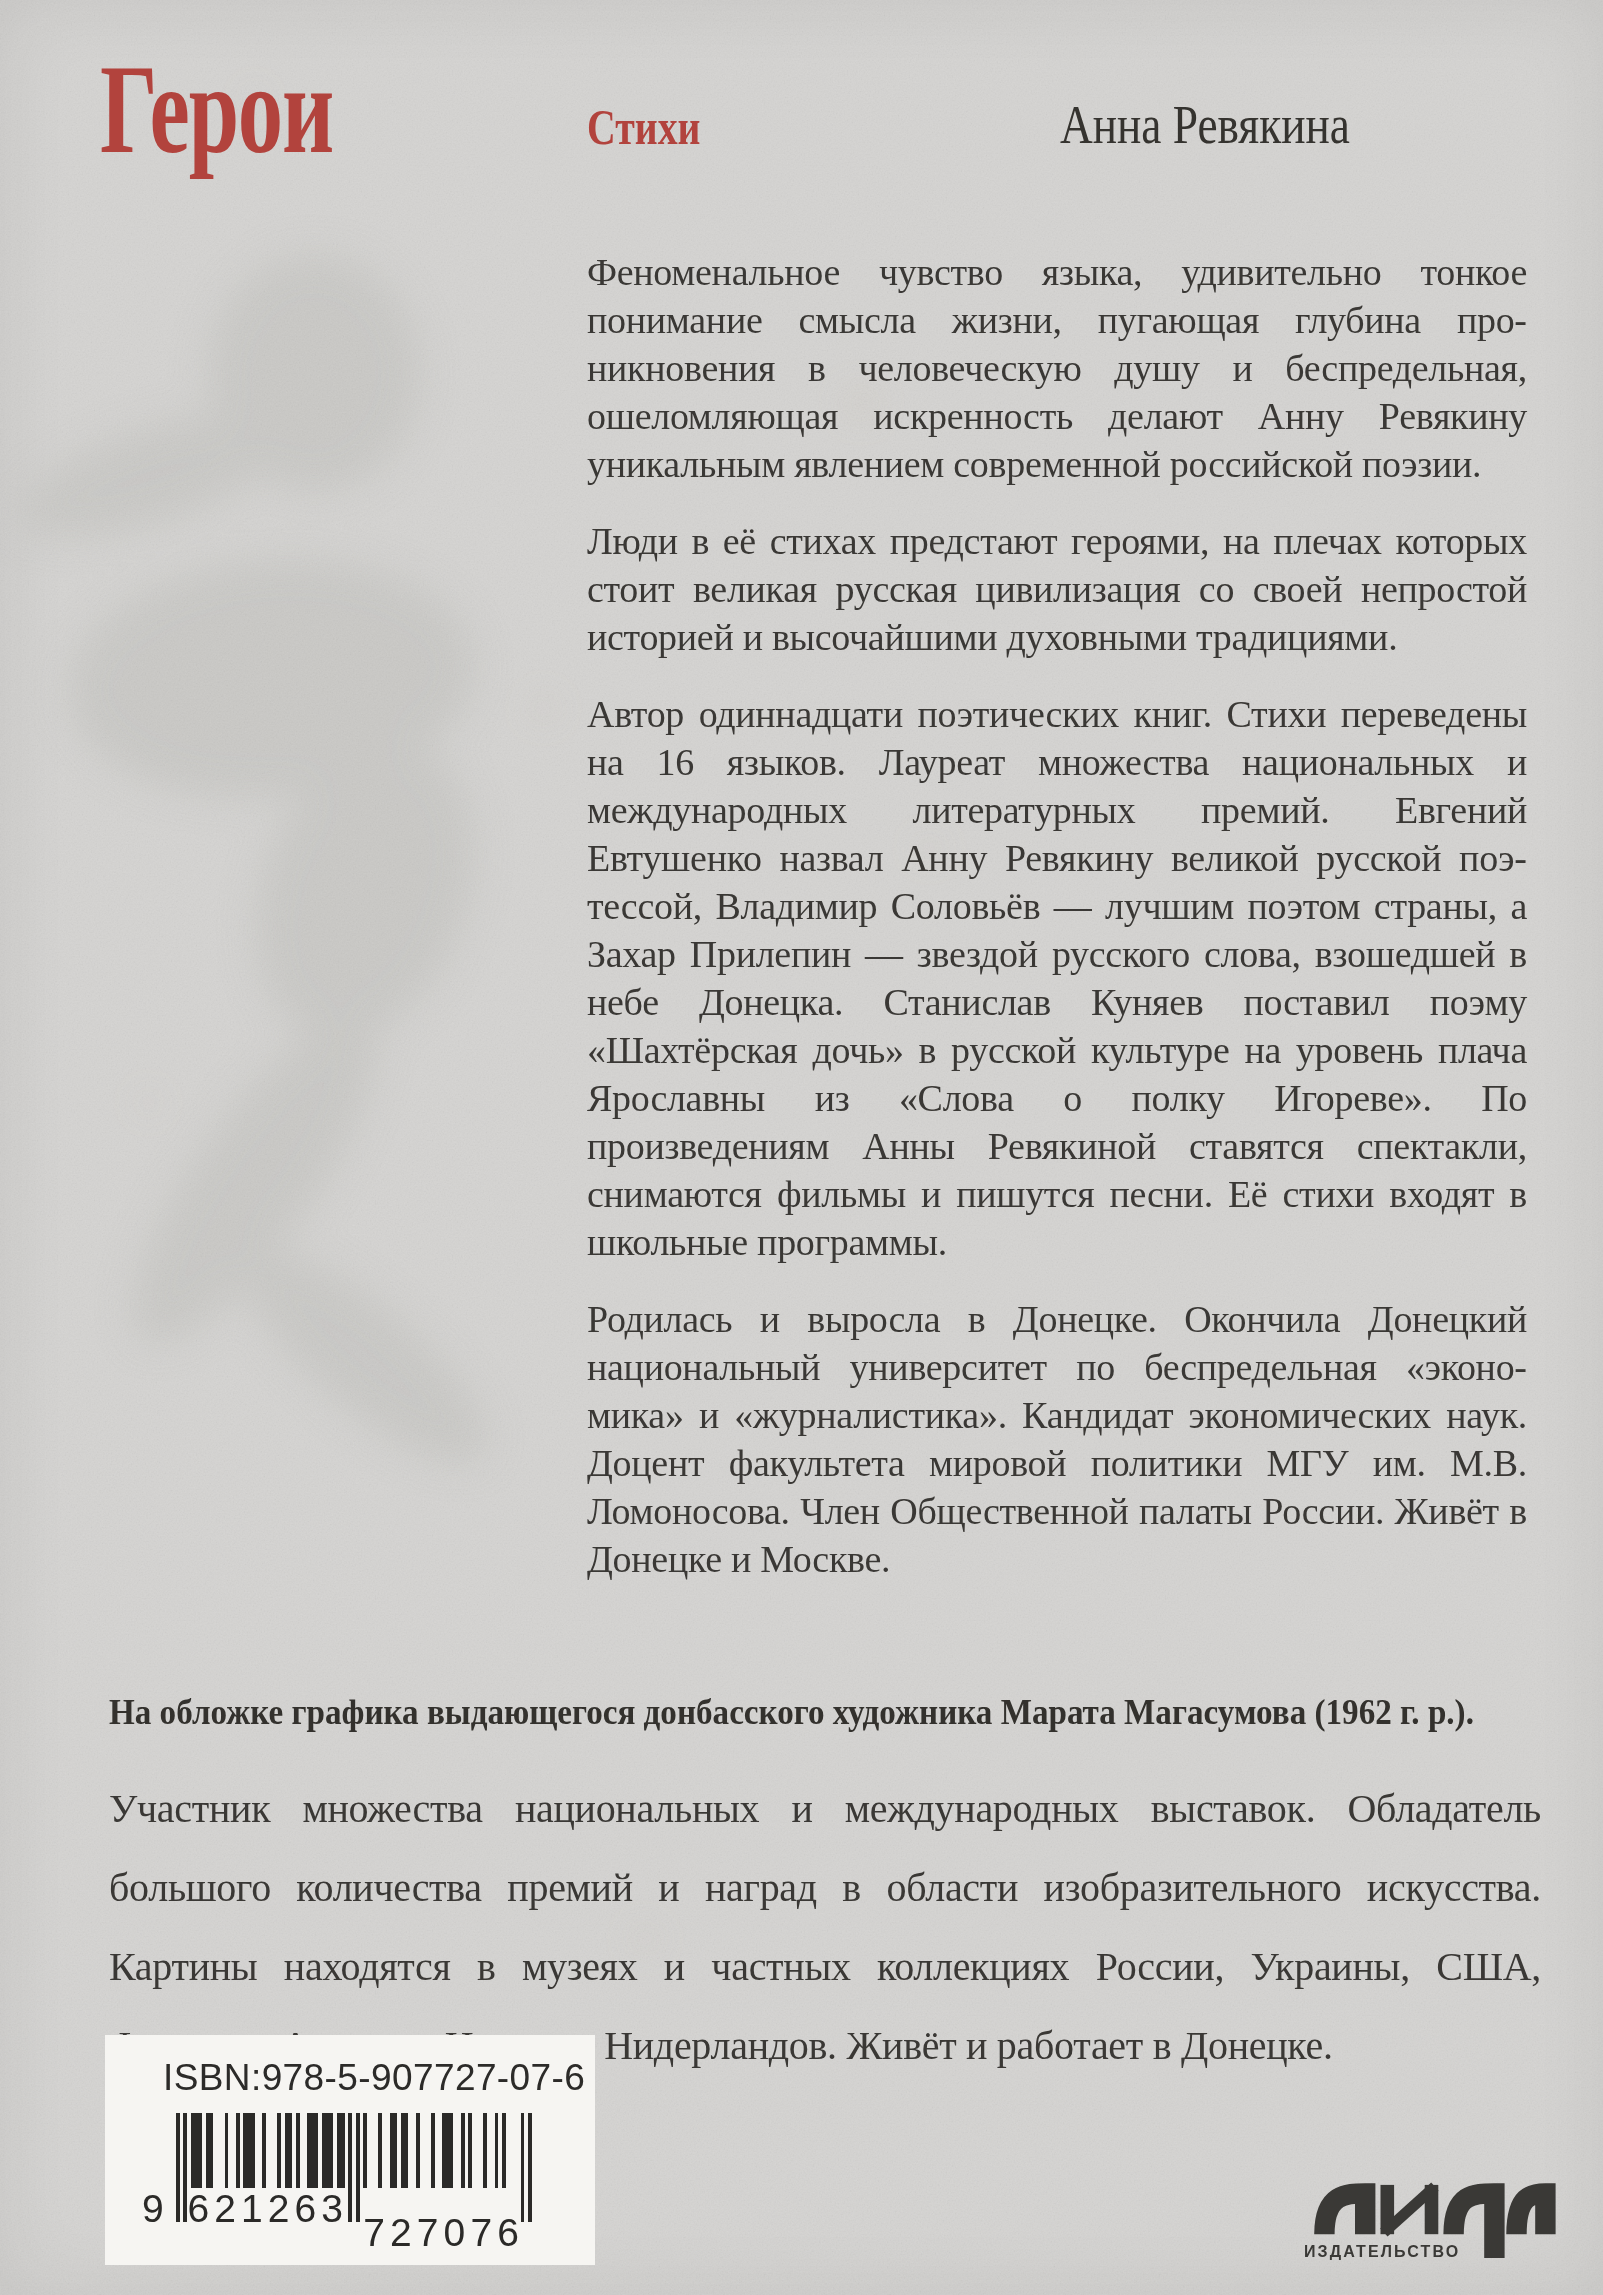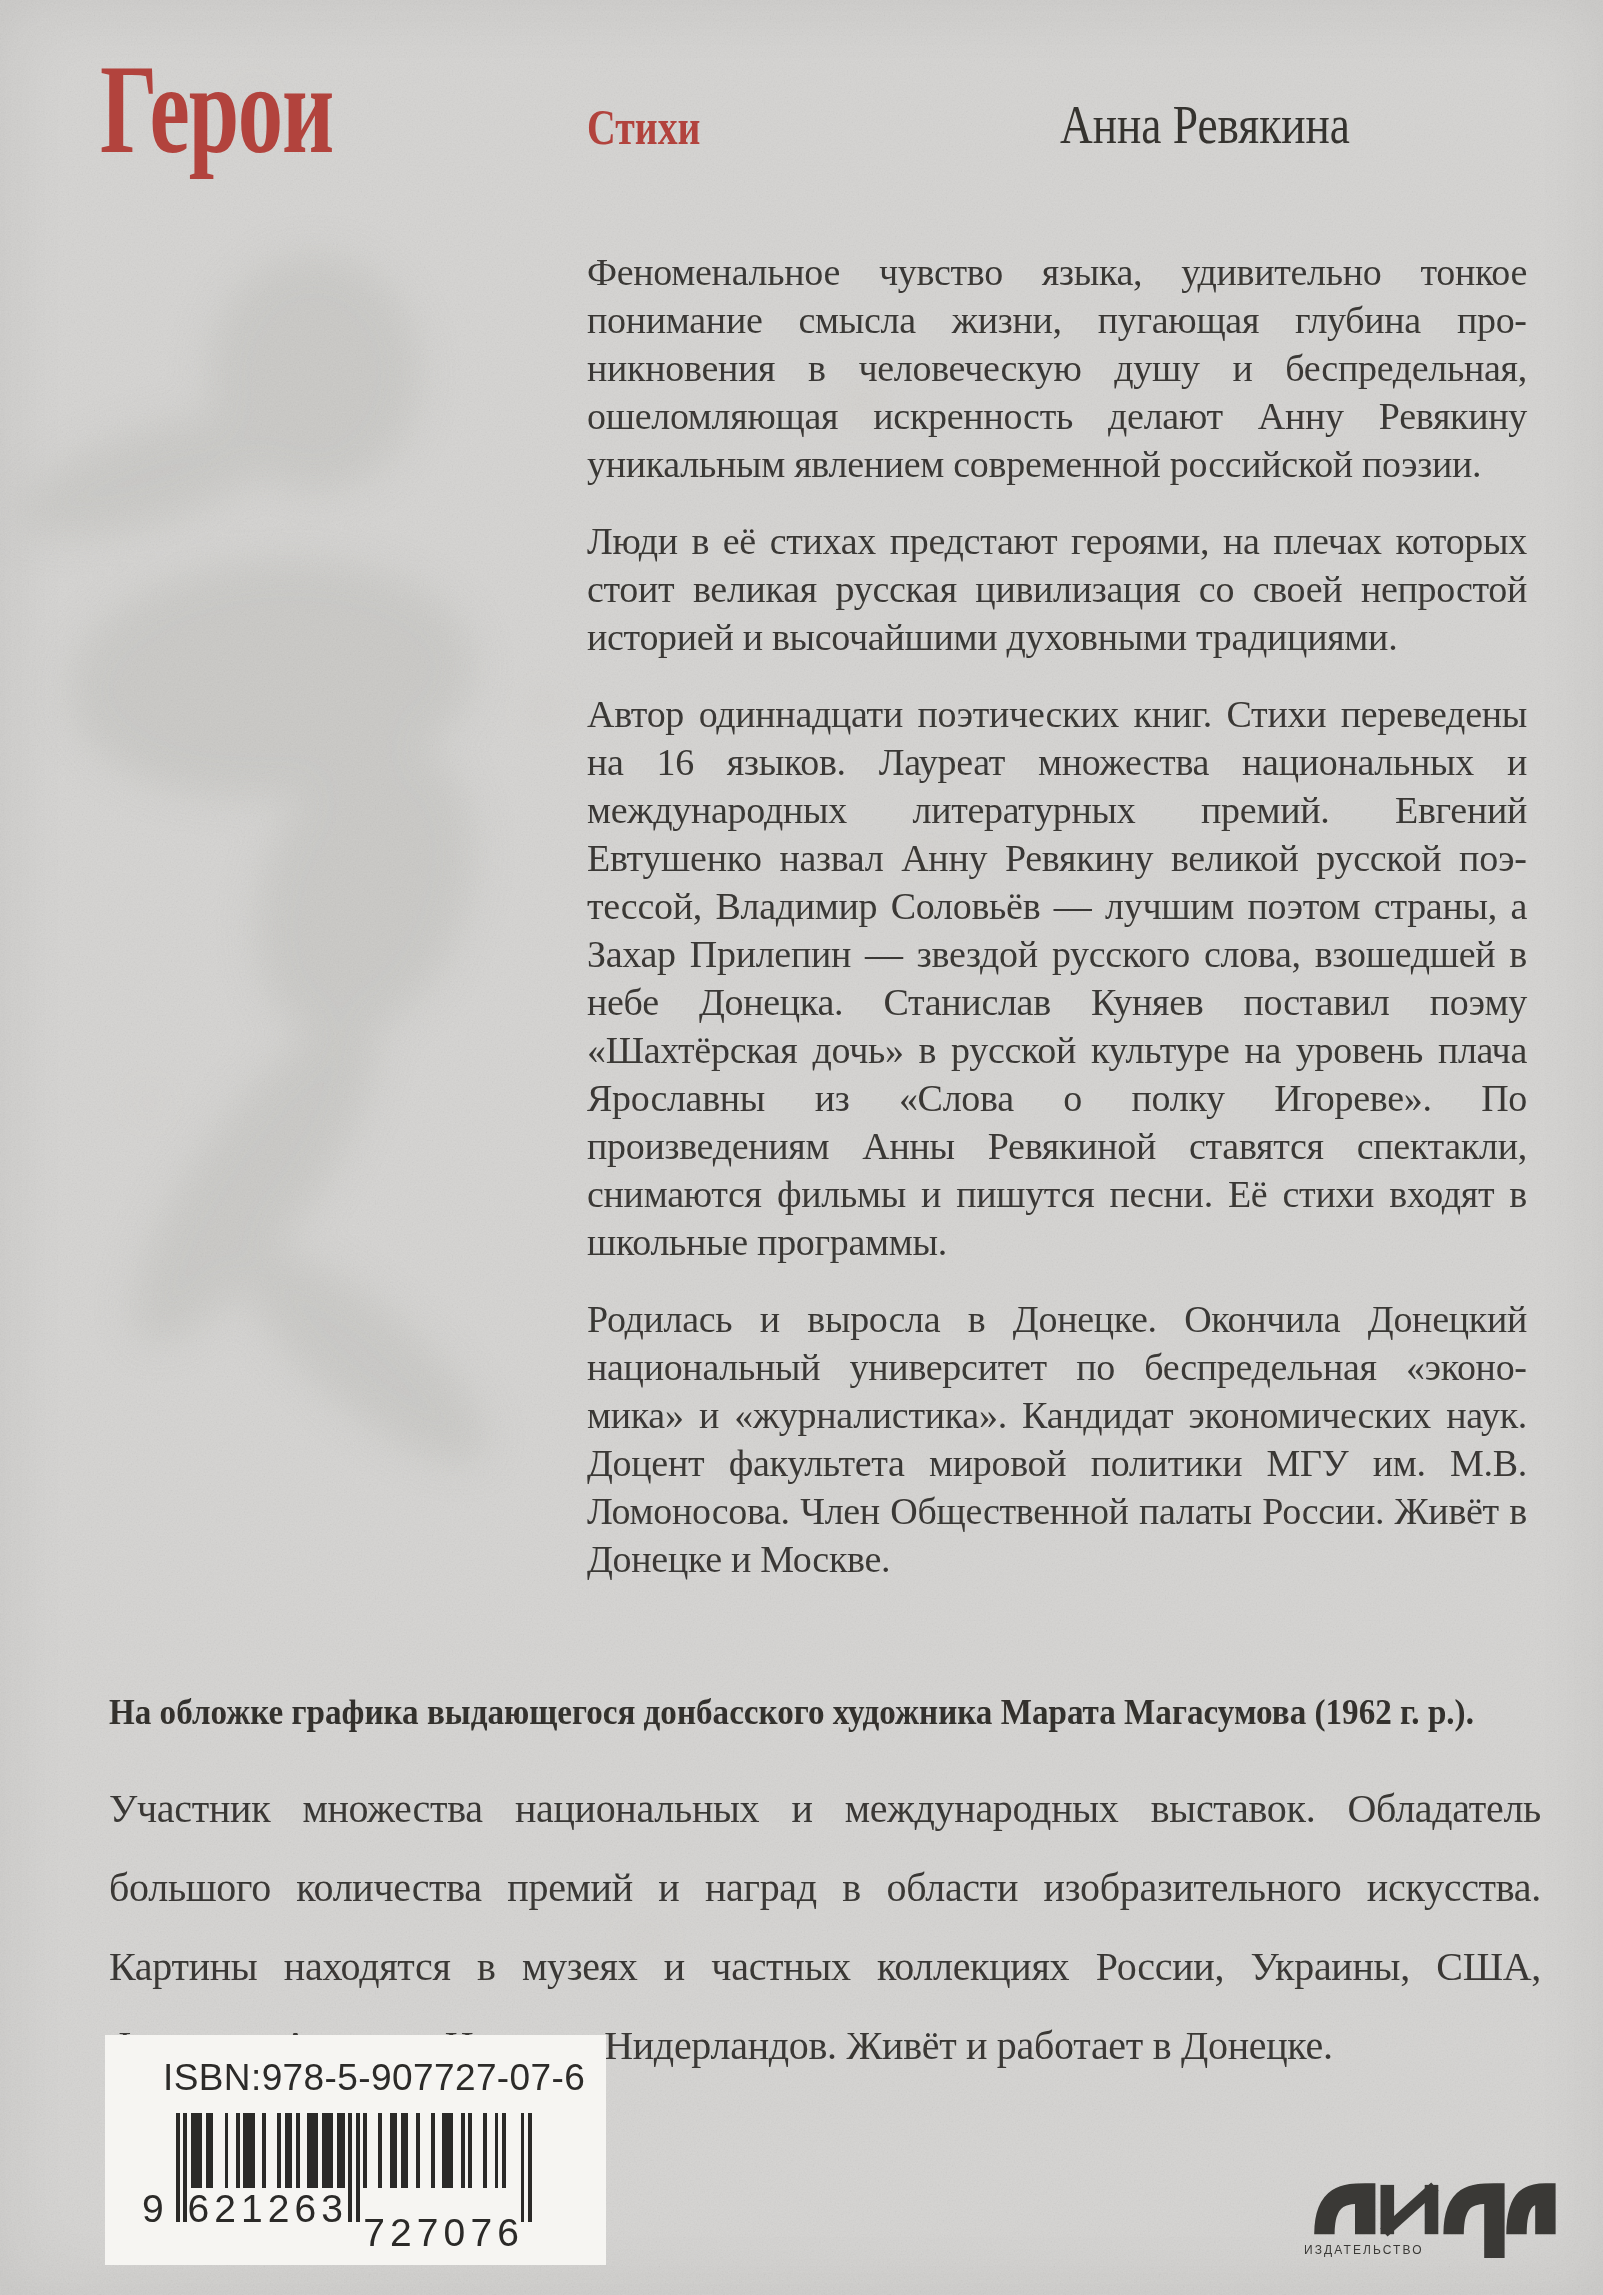--- a/index.html
+++ b/index.html
@@ -48,21 +48,20 @@
   }
   .artist-bio{
     position:absolute;left:109px;top:1769px;width:1432px;
     font-size:40px;line-height:79px;text-align:justify;
     letter-spacing:-0.3px;hyphens:manual;
   }
   
   .isbn-box{
     position:absolute;left:105px;top:2035px;width:490px;height:230px;
     background:#f6f5f2;
-    padding-left:11px;
   }
   .isbn-label{
     position:absolute;left:58px;top:22px;
     font-family:"Liberation Sans","DejaVu Sans",sans-serif;
     font-size:37px;color:#2c2b29;white-space:nowrap;letter-spacing:0.4px;
   }
   .barcode{position:absolute;left:71px;top:78px;width:356px;height:136px;}
   .bars{position:relative;width:100%;height:127px;}
   .bars i{position:absolute;top:0;height:75px;background:#2b2a28;display:block;}
   .bars i.guard{height:109px;}
@@ -73,21 +72,21 @@
   }
   .bdigit.lead{left:-34px;}
   .bdigit.g1{left:3.2%;width:44.2%;text-align:center;letter-spacing:5.1px;}
   .bdigit.g2{left:52.6%;width:44.2%;text-align:center;letter-spacing:5.1px;margin-top:24px;}
   
   .publisher{position:absolute;left:1304px;top:2173px;width:255px;height:93px;}
   .publisher svg{display:block;}
   .publisher-label{
     position:absolute;left:0;top:70px;
     font-family:"Liberation Sans","DejaVu Sans",sans-serif;
-    font-size:12px;font-weight:normal;letter-spacing:2.1px;color:#3a3936;
+    font-size:16px;font-weight:bold;letter-spacing:2.1px;color:#3a3936;
     white-space:nowrap;
   }
 </style>
 </head>
 <body>
 
 <div id="page">
 
   <svg class="layer" width="1603" height="2295" viewBox="0 0 1889 2705" xmlns="http://www.w3.org/2000/svg">
     <defs>

